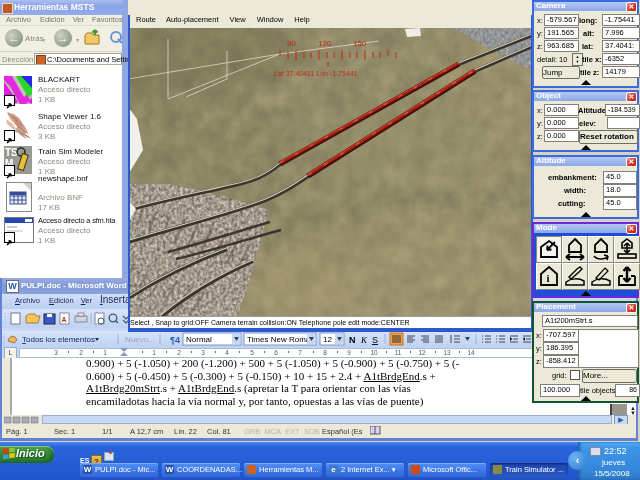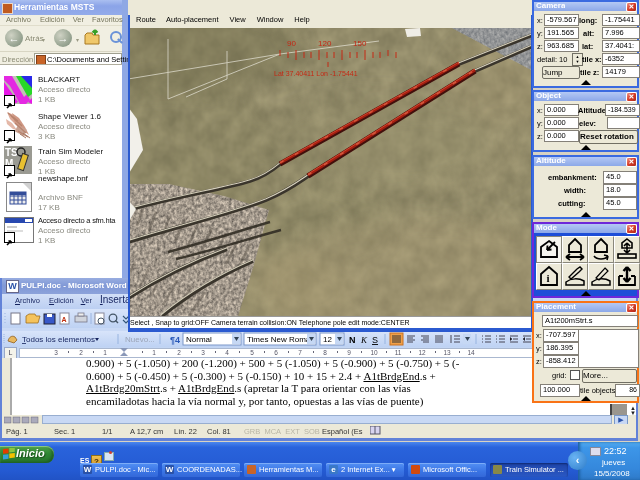--- a/index.html
+++ b/index.html
@@ -510,21 +510,21 @@
       <div class="abs" style="left:78px;top:28px;width:24px;height:25px;background:#ece9d8;border:1px solid #8a887c;border-top-color:#fff;border-left-color:#fff">
         <svg width="24" height="25" viewBox="0 0 24 25">
             <path d="M4 12 L4 21 L20 21 L20 12 M4 12 L8 12 M20 12 L16 12" fill="none" stroke="#000" stroke-width="1.8"></path>
             <path d="M12 3 L12 18 M12 3 L8.5 7 M12 3 L15.5 7 M12 18 L8.5 14 M12 18 L15.5 14" stroke="#000" stroke-width="2.4" fill="none"></path>
           </svg>
       </div>
     </div>
     <div class="parrow" style="top:67px"></div>
   </div>
 
-  <div class="abs" style="left:0;top:301px;width:107px;height:102px;background:#ece9d8;border:2px solid #f97316;box-sizing:border-box">
+  <div class="abs" style="left:0;top:301px;width:107px;height:102px;background:#ece9d8;border:2px solid #14532d;box-sizing:border-box">
     <div class="abs" style="left:0;top:0;width:103px;height:9px;background:linear-gradient(180deg,#b4c8f4,#8ca8e8)">
       <div class="tb abs" style="left:2px;top:-1px;font-size:8px">Placement</div>
       <div class="xbtn" style="left:92px;top:0;width:9px;height:8px;line-height:7px;font-size:7px">✕</div>
     </div>
     <div class="fld" style="left:8px;top:12px;width:92px;height:10px">A1t200mStrt.s</div>
     <div class="lbl" style="left:2px;top:28px">x:</div>
       <div class="fld" style="left:9px;top:26px;width:32px;height:11px">-707.597</div>
     <div class="lbl" style="left:2px;top:41px">y:</div>
       <div class="fld" style="left:9px;top:39px;width:32px;height:11px">186.395</div>
     <div class="lbl" style="left:2px;top:54px">z:</div>

